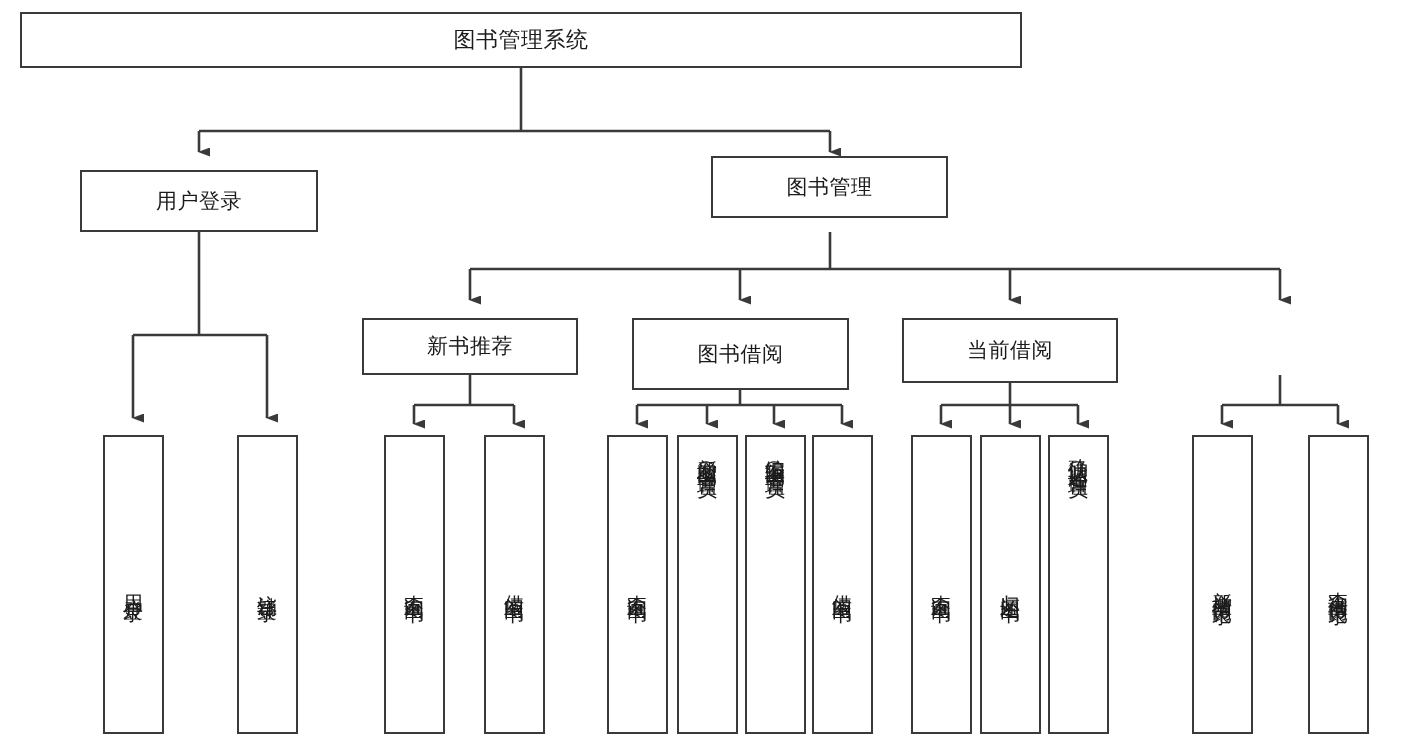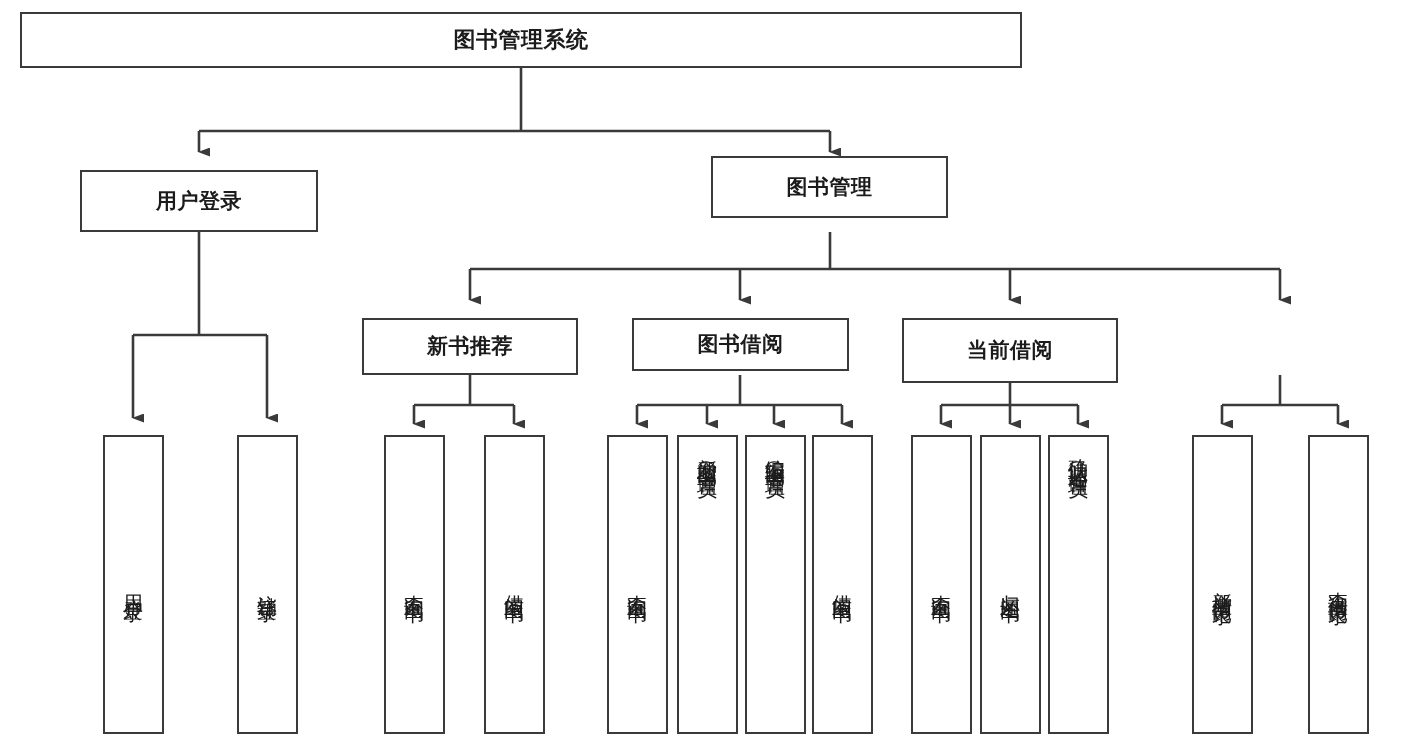--- a/index.html
+++ b/index.html
@@ -33,21 +33,20 @@
     align-items: center;
     justify-content: center;
     color: #1b1b1b;
   }
   .node-label {
     font-size: 21px;
     line-height: 1.15;
     letter-spacing: 0.5px;
     white-space: nowrap;
     color: #1b1b1b;
-    font-weight: bold;
   }
   .node-root .node-label { font-size: 22px; }
   .node-l2 .node-label  { font-size: 21px; }
   .node-l3 .node-label  { font-size: 21px; }
   .leaf-box {
     position: absolute;
     box-sizing: border-box;
     background: #ffffff;
     border: 2.5px solid #3a3a3a;
     display: flex;
@@ -140,21 +139,21 @@
   </div>
 
   <div class="node-box node-l2" style="left:711px; top:156px; width:237px; height:62px;">
     <span class="node-label">图书管理</span>
   </div>
 
   <div class="node-box node-l3" style="left:362px; top:318px; width:216px; height:57px;">
     <span class="node-label">新书推荐</span>
   </div>
 
-  <div class="node-box node-l3" style="left:632px; top:318px; width:217px; height:53px;">
+  <div class="node-box node-l3" style="left:632px; top:318px; width:217px; height:72px;">
     <span class="node-label">图书借阅</span>
   </div>
 
   <div class="node-box node-l3" style="left:902px; top:318px; width:216px; height:65px;">
     <span class="node-label">当前借阅</span>
   </div>
 
 
   <div class="leaf-box centered" style="left:103px; top:435px; width:61px; height:299px;">
     <span class="leaf-label">用户登录</span>

